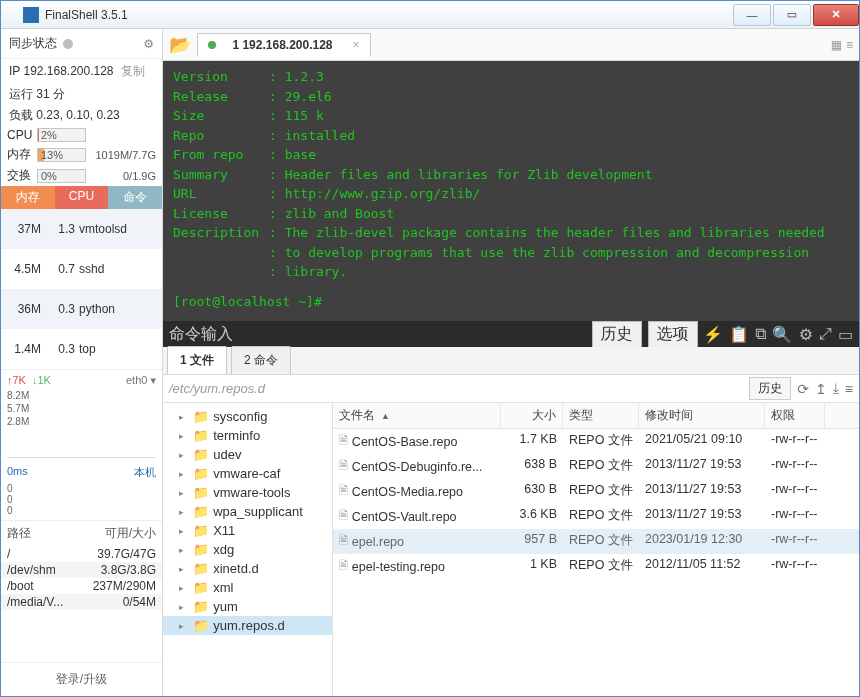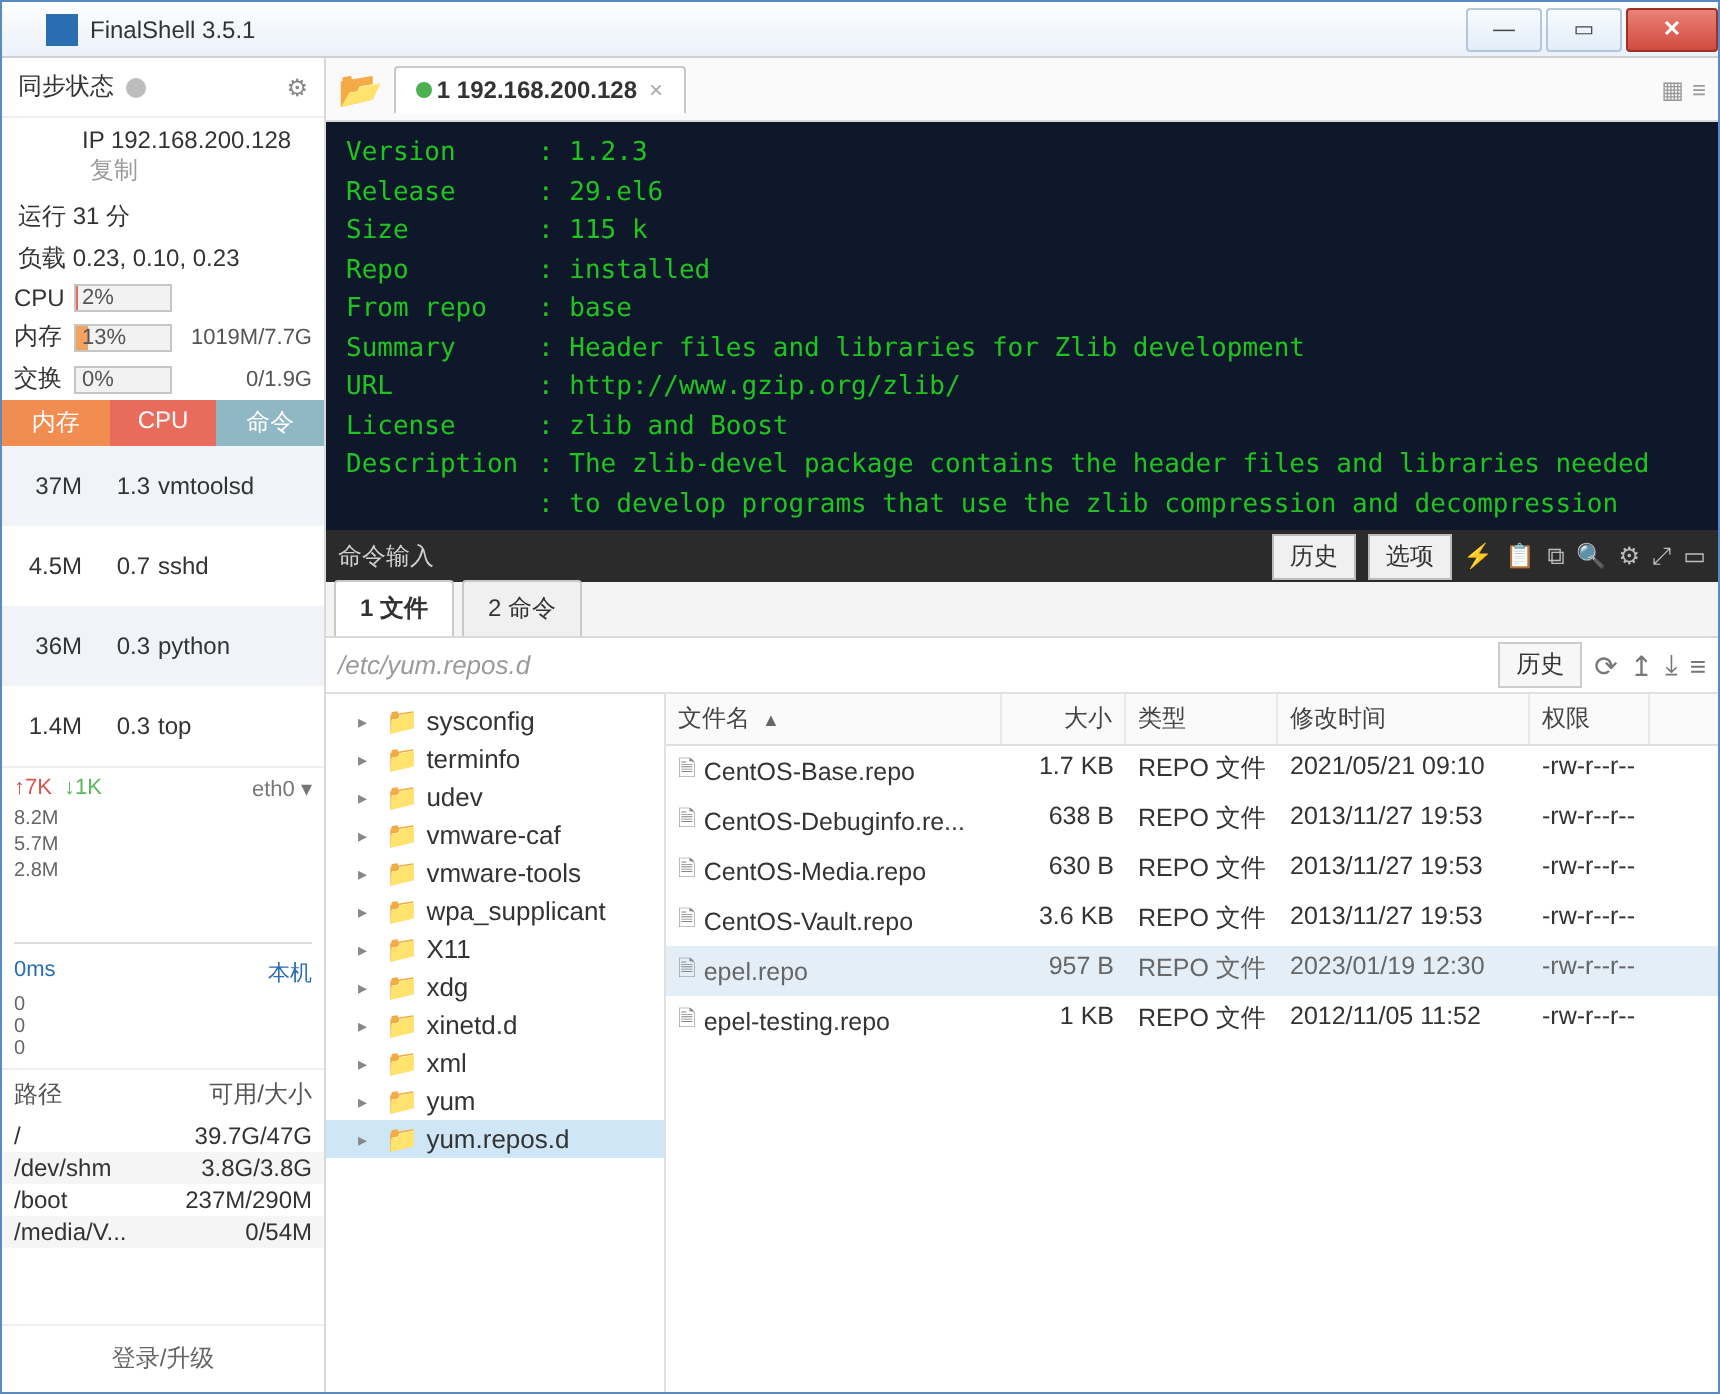--- a/index.html
+++ b/index.html
@@ -9,21 +9,21 @@
 .titlebar .app-icon { width: 16px; height: 16px; background: #2a6db0; margin-right: 6px; }
 .titlebar .title { flex: 1; font-size: 12px; color: #333; }
 .winbtns { display: flex; }
 .winbtn { width: 38px; height: 22px; display: flex; align-items: center; justify-content: center; border: 1px solid #b5c6da; background: linear-gradient(#f7fbff,#e3edf7); margin-left: 2px; border-radius: 2px; font-size: 11px; color: #444; }
 .winbtn.close { background: linear-gradient(#e98177,#d14b3f); border-color: #9a3228; color: #fff; width: 46px; font-weight: bold; }
 .content { flex: 1; display: flex; overflow: hidden; }
 .left { width: 162px; border-right: 1px solid #d9d9d9; display: flex; flex-direction: column; background: #fff; }
 .left .sync { display: flex; align-items: center; gap: 6px; padding: 6px 8px; border-bottom: 1px solid #eee; }
 .left .sync .dot { width: 10px; height: 10px; border-radius: 50%; background: #bdbdbd; }
 .left .sync .gear { margin-left: auto; color: #888; }
-.left .ip { padding: 4px 8px; color: #333; margin-left: 32px; }
+.left .ip { padding: 4px 8px; color: #333; }
 .left .ip .copy { color: #9b9b9b; margin-left: 4px; }
 .left .line { padding: 2px 8px; color: #333; }
 .meterrow { display: flex; align-items: center; gap: 4px; padding: 2px 6px; }
 .meterrow .lbl { width: 26px; }
 .meterrow .bar { flex: 1; height: 14px; border: 1px solid #c6c6c6; position: relative; background: #f2f2f2; }
 .meterrow .bar .fill { position: absolute; left: 0; top: 0; bottom: 0; }
 .meterrow .bar .bartxt { position: absolute; left: 3px; top: 0; font-size: 11px; color: #555; }
 .meterrow .rtxt { width: 66px; text-align: right; font-size: 11px; color: #555; }
 .proc-header { display: flex; font-size: 12px; }
 .proc-header .tab { flex: 1; text-align: center; padding: 3px 0; color: #fff; }
@@ -49,29 +49,29 @@
 .disk-header { display: flex; padding: 4px 6px; font-size: 12px; border-top: 1px solid #eee; color: #555; }
 .disk-header .r { margin-left: auto; }
 .disk-table .row { display: flex; padding: 1px 6px; font-size: 12px; }
 .disk-table .row.alt { background: #f5f5f5; align-items: center; }
 .disk-table .c1 { width: 70px; overflow: hidden; white-space: nowrap; text-overflow: ellipsis; }
 .disk-table .c2 { flex: 1; text-align: right; }
 .login-link { margin-top: auto; text-align: center; padding: 8px; color: #666; border-top: 1px solid #eee; }
 .right { flex: 1; display: flex; flex-direction: column; overflow: hidden; }
 .tabstrip { height: 32px; display: flex; align-items: center; border-bottom: 1px solid #d9d9d9; background: #fafafa; padding: 0 6px; gap: 6px; }
 .tabstrip .folder-icon { color: #2a8fd4; font-size: 18px; }
-.conn-tab { display: flex; align-items: center; gap: 2px; padding: 4px 10px; border: 1px solid #c8c8c8; background: #fff; border-bottom-color: #fff; border-radius: 2px 2px 0 0; font-weight: bold; }
+.conn-tab { display: flex; align-items: center; gap: 16px; padding: 4px 10px; border: 1px solid #c8c8c8; background: #fff; border-bottom-color: #fff; border-radius: 2px 2px 0 0; font-weight: bold; }
 .conn-tab .status-dot { width: 8px; height: 8px; border-radius: 50%; background: #4caf50; }
 .conn-tab .close-x { color: #aaa; font-weight: normal; margin-left: 4px; }
 .tabstrip .right-icons { margin-left: auto; display: flex; gap: 4px; color: #999; }
-.terminal { background: #0f172a; color: #21c321; font-family: Consolas, monospace; font-size: 13px; padding: 6px 10px; height: 204px; overflow: hidden; line-height: 1.5; }
+.terminal { background: #404040; color: #21c321; font-family: Consolas, monospace; font-size: 13px; padding: 6px 10px; height: 260px; overflow: hidden; line-height: 1.5; }
 .terminal .row span.k { display: inline-block; width: 96px; }
 .terminal .row span.c { color: #21c321; }
 .term-prompt { margin-top: 10px; }
-.cmdbar { background: #2b2b2b; height: 26px; display: flex; align-items: center; padding: 0 6px; gap: 6px; color: #ccc; font-size: 12px; }
+.cmdbar { background: #2b2b2b; height: 26px; display: flex; align-items: center; padding: 0 6px; gap: 6px; color: #ccc; font-size: 16px; }
 .cmdbar .lbl { color: #cfcfcf; }
 .cmdbar .spacer { flex: 1; }
 .cmdbar .btn { background: #f0f0f0; color: #333; padding: 2px 8px; border: 1px solid #bbb; }
 .cmdbar .icon { color: #9fe870; }
 .cmdbar .icon.gray { color: #bbb; }
 .lower-tabs { display: flex; border-bottom: 1px solid #d9d9d9; background: #f4f4f4; height: 28px; align-items: flex-end; }
 .lower-tabs .tab { padding: 5px 12px; border: 1px solid #c8c8c8; border-bottom: none; background: #f0f0f0; margin-left: 4px; border-radius: 2px 2px 0 0; }
 .lower-tabs .tab.active { background: #fff; font-weight: bold; }
 .pathbar { display: flex; align-items: center; height: 28px; border-bottom: 1px solid #e0e0e0; padding: 0 6px; gap: 6px; }
 .pathbar .path { flex: 1; color: #9b9b9b; font-size: 13px; font-style: italic; }

